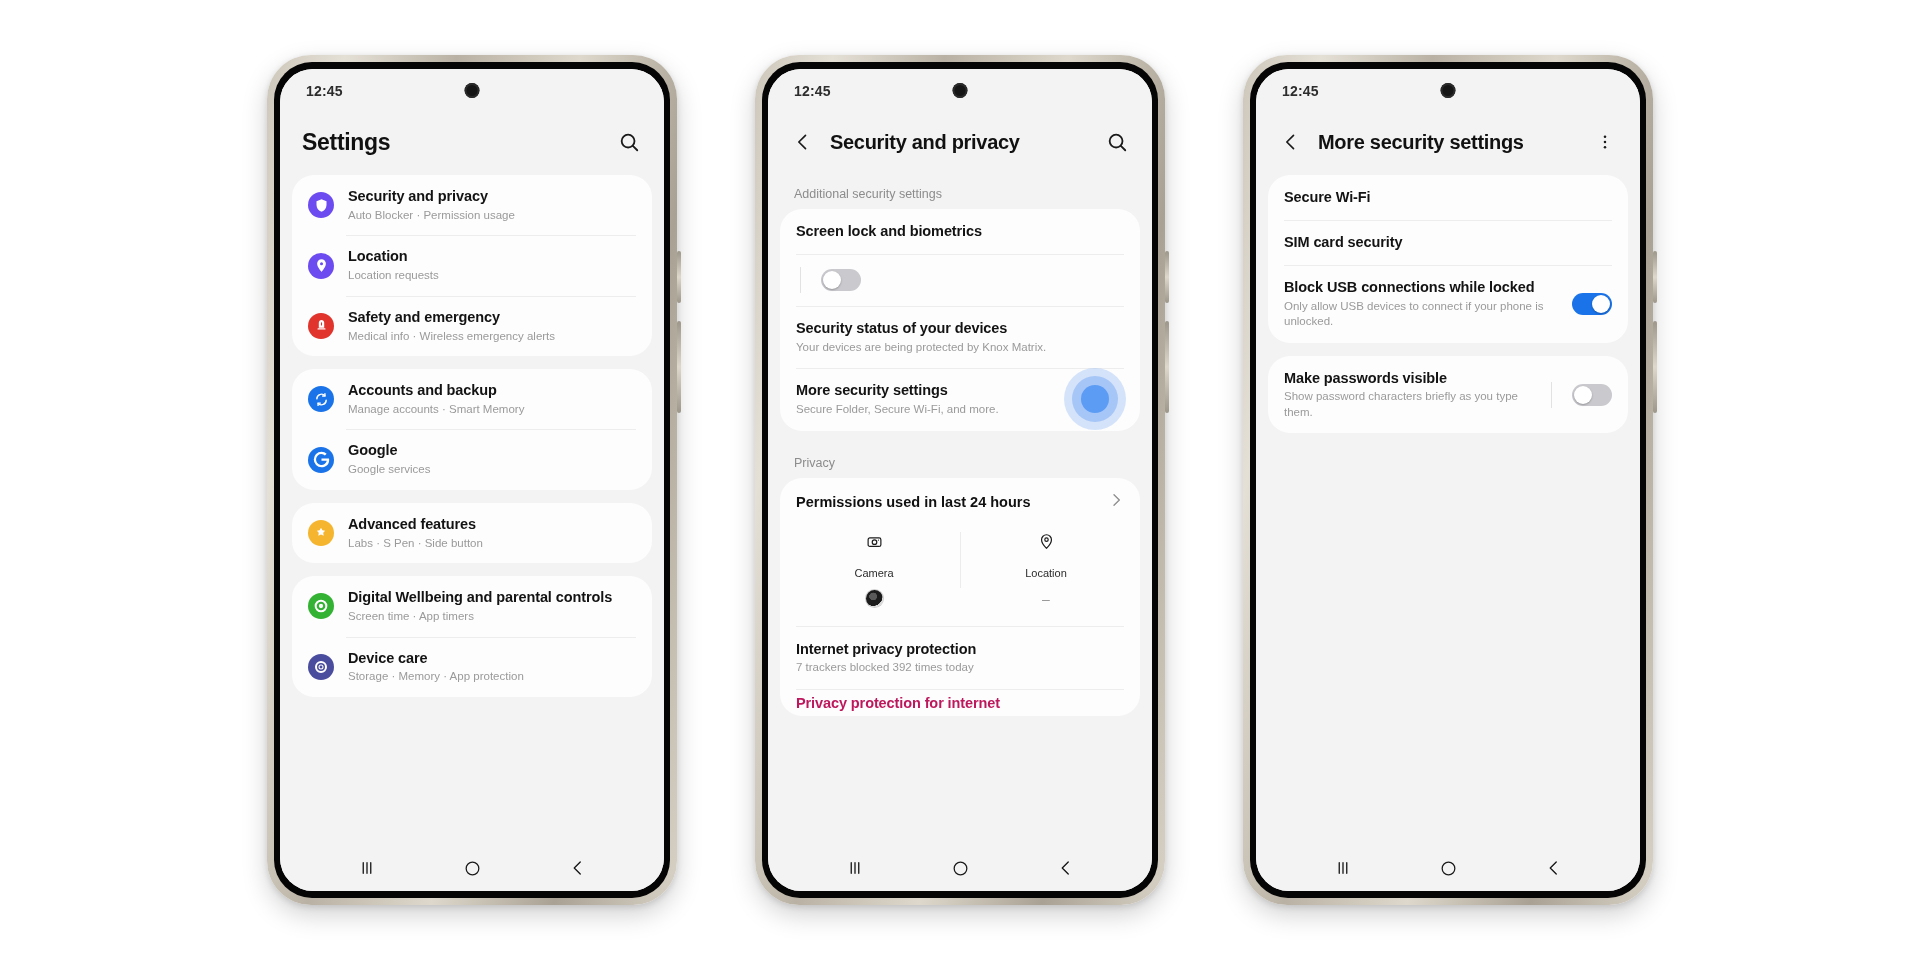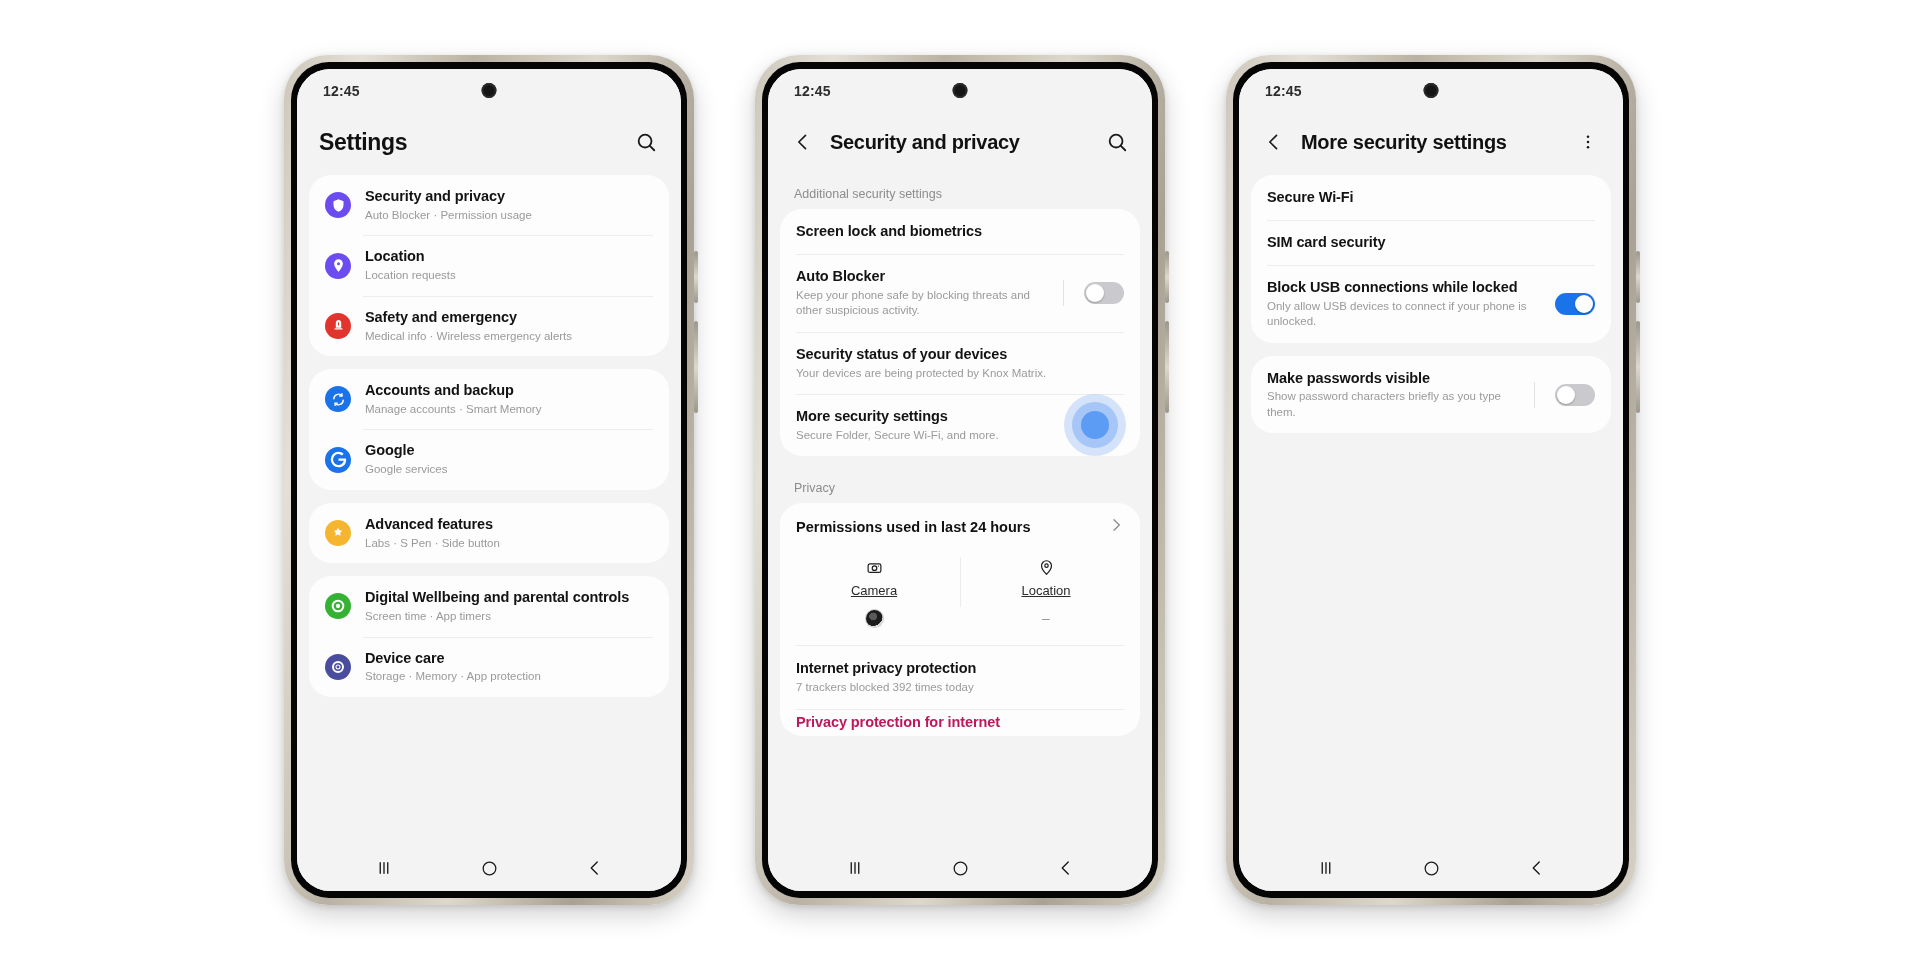--- a/index.html
+++ b/index.html
@@ -10,21 +10,21 @@
     font-family: "Liberation Sans", sans-serif;
     overflow: hidden;
   }
 
   .stage {
     position: relative;
     width: 1920px; height: 960px;
     display: flex;
     align-items: center;
     justify-content: center;
-    gap: 61px;
+    gap: 78px;
     background: #ffffff;
   }
 
   
   .phone {
     position: relative;
     width: 410px;
     height: 850px;
     border-radius: 44px;
     background: linear-gradient(100deg,#cdc7bb 0%,#e5e0d6 14%,#b9b2a4 34%,#ded8cc 56%,#a9a294 78%,#d8d2c6 100%);
@@ -237,25 +237,24 @@
     position: absolute;
     left: 0; top: 4px; bottom: 24px;
     width: 1px; background: #ececec;
   }
   .perm-ico {
     height: 24px;
     display: flex; align-items: center; justify-content: center;
     color: #1d1d1d;
   }
   .perm-name {
-    font-size: 13px;
+    font-size: 11px;
     color: #2b2b2b;
-    margin-top: 4px;
+    margin-top: 13px;
     font-weight: 500;
-    text-decoration: underline;
   }
   .perm-app {
     height: 26px;
     display: flex; align-items: center; justify-content: center;
     margin-top: 7px;
   }
   .perm-appdot {
     width: 17px; height: 17px;
     border-radius: 50%;
     background: radial-gradient(circle at 42% 38%, #5a5a5a 0 26%, #1c1c1c 28% 64%, #d7d7d7 66% 100%);
@@ -505,24 +504,20 @@
 
           <div class="section-label">Additional security settings</div>
 
           <div class="card">
             <div class="row no-icon">
               <div class="row-text">
                 <div class="row-title">Screen lock and biometrics</div>
               </div>
             </div>
             <div class="row no-icon">
-              <div class="row-text">
-                <div class="row-title">Auto Blocker</div>
-                <div class="row-sub">Keep your phone safe by blocking threats and other suspicious activity.</div>
-              </div>
               <span class="toggle-sep"></span>
               <span class="toggle off">
                   <span class="knob"></span>
                 </span>
             </div>
             <div class="row no-icon">
               <div class="row-text">
                 <div class="row-title">Security status of your devices</div>
                 <div class="row-sub">Your devices are being protected by Knox Matrix.</div>
               </div>

